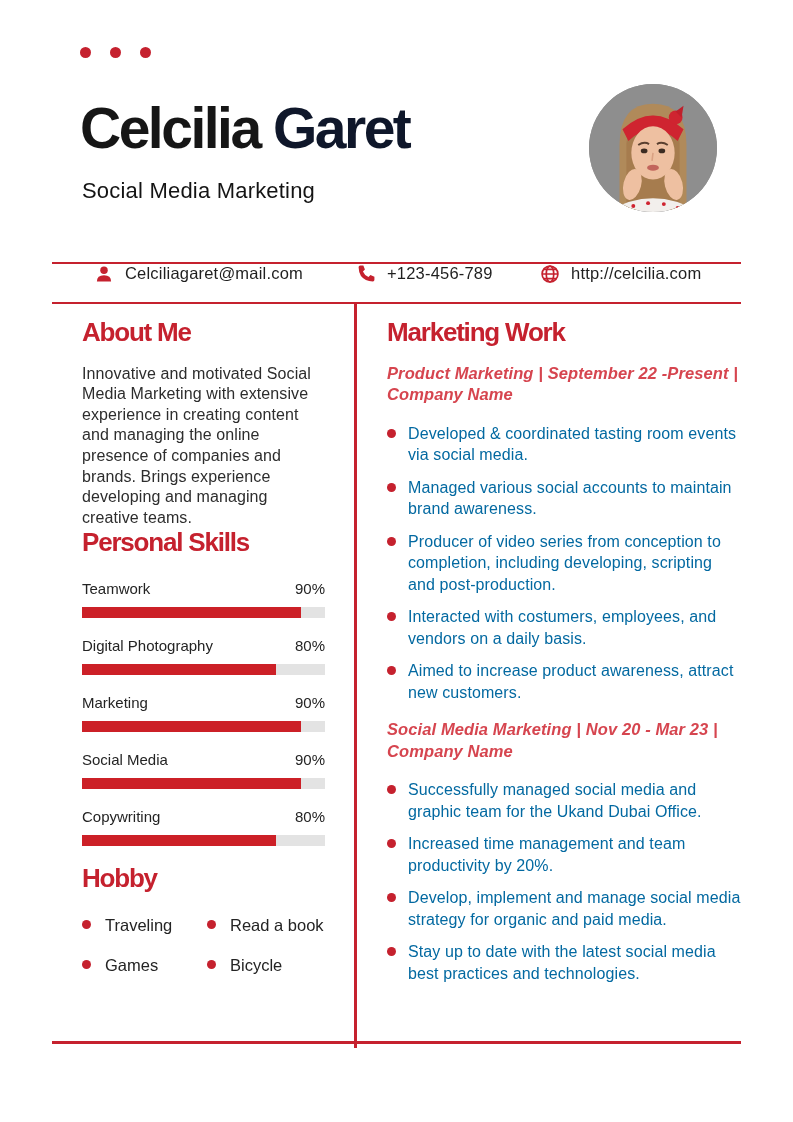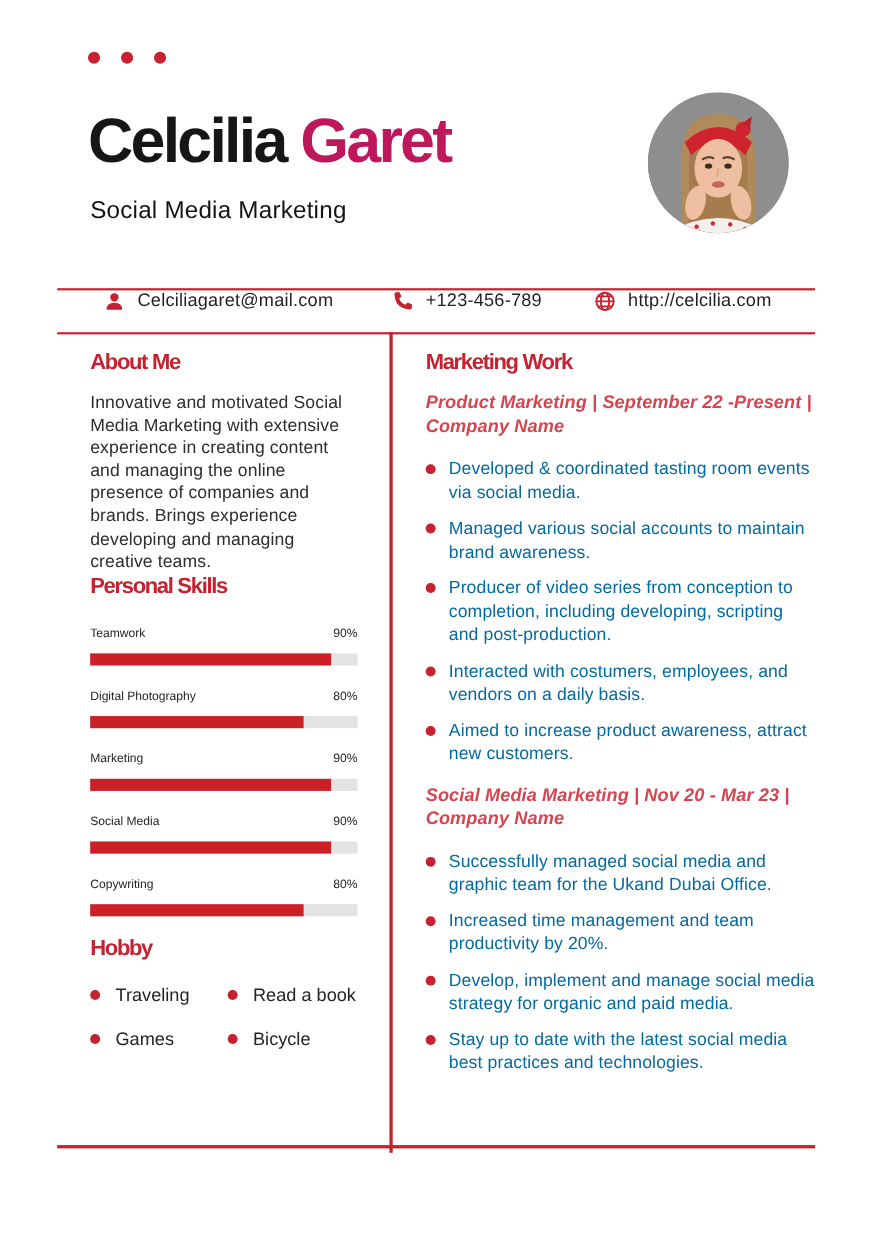--- a/index.html
+++ b/index.html
@@ -14,21 +14,21 @@
   
   .dots{position:absolute;left:80px;top:47px;display:flex;gap:19px;}
   .dots span{width:11px;height:11px;border-radius:50%;background:#c5212e;display:block;}
 
   
   .name{
     position:absolute;left:80px;top:96px;margin:0;
     font-size:57px;font-weight:800;letter-spacing:-2.5px;
     color:#161616;line-height:1.15;white-space:nowrap;
   }
-  .name .red{color:#be185d;}
+  .name .red{color:#0f172a;}
   .subtitle{
     position:absolute;left:82px;top:178px;
     font-size:22px;color:#141414;letter-spacing:0.2px;
   }
 
   
   .photo{
     position:absolute;left:589px;top:84px;width:128px;height:128px;
     border-radius:50%;overflow:hidden;background:#8e8e8e;
   }
@@ -48,36 +48,36 @@
 
   
   .divider-v{position:absolute;left:354px;top:302px;width:2.5px;height:746px;background:#c5212e;}
   .bottom-rule{position:absolute;left:52px;top:1041px;width:689px;height:3px;background:#c5212e;}
 
   
   .left-col{position:absolute;left:82px;top:318px;width:243px;}
   .right-col{position:absolute;left:387px;top:318px;width:356px;}
 
   h2.sec{
-    margin:0;font-size:20px;font-weight:800;letter-spacing:-1.2px;
+    margin:0;font-size:26px;font-weight:800;letter-spacing:-1.2px;
     color:#c5212e;line-height:1.1;
   }
 
   
   .about-body{
     margin:17px 0 0 0;font-size:16px;line-height:20.6px;
     color:#2d2d2d;letter-spacing:0.1px;
   }
 
   
   .skills-title{margin-top:21px;}
   .skills-list{margin-top:22px;}
   .skill{margin-bottom:18px;}
   .skill-row{display:flex;justify-content:space-between;align-items:baseline;
-    font-size:11px;color:#242424;line-height:20px;}
+    font-size:15px;color:#242424;line-height:20px;}
   .skill-track{margin-top:8px;height:11px;background:#e3e3e3;}
   .skill-fill{height:100%;background:#cc2027;}
 
   
   .hobby-title{margin-top:9px;}
   .hobby-grid{
     margin-top:22px;display:grid;grid-template-columns:125px auto;
     row-gap:20px;column-gap:0;
   }
   .hobby-item{display:flex;align-items:center;gap:14px;font-size:16.5px;color:#242424;line-height:20px;}

